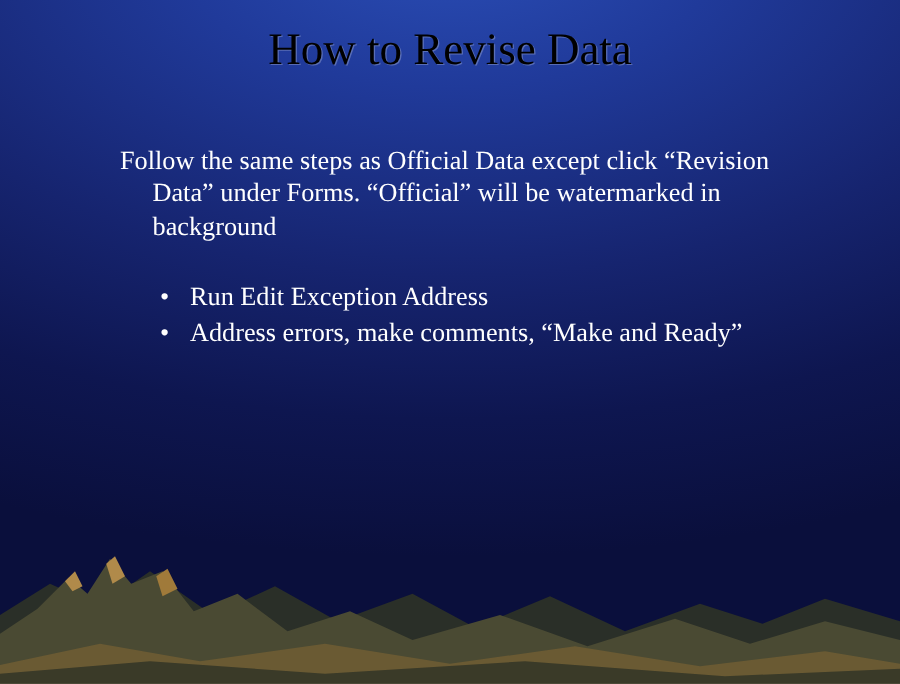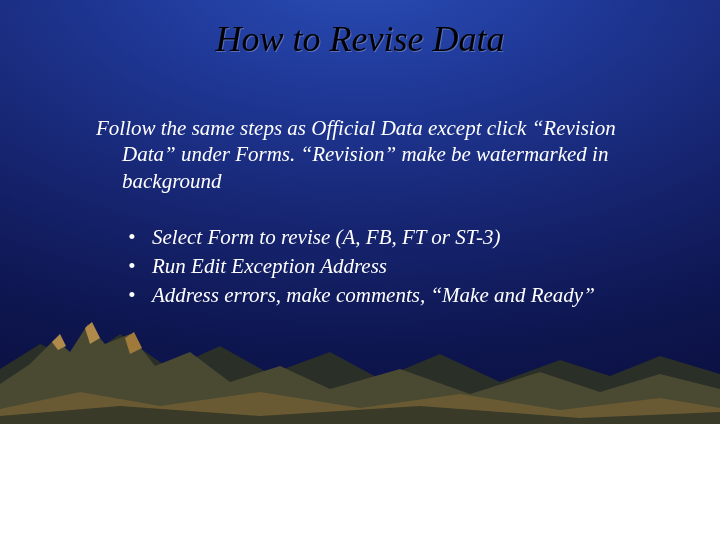--- a/index.html
+++ b/index.html
@@ -6,30 +6,29 @@
     margin: 0;
     padding: 0;
     width: 720px;
     height: 547px;
     overflow: hidden;
     font-family: "Times New Roman", Times, serif;
   }
   .slide {
     position: relative;
     width: 720px;
-    height: 424px;
+    height: 547px;
     background:
       radial-gradient(ellipse 900px 500px at 50% -10%,
         #2b4fb8 0%,
         #203a9a 25%,
         #16246f 55%,
         #0e1650 78%,
         #0a0f3c 100%);
     color: #fff;
-    font-style: italic;
   }
   .title {
     position: absolute;
     top: 18px;
     left: 0;
     width: 100%;
     text-align: center;
     font-size: 36px;
     color: #000;
     text-shadow: 1px 1px 0 rgba(255,255,255,0.25);
@@ -74,23 +73,22 @@
   }
 </style>
 </head>
 <body>
 
 <div class="slide">
 
   <div class="title">How to Revise Data</div>
 
   <div class="body">
-    <div class="para">Follow the same steps as Official Data  except click “Revision Data” under Forms. “Revision” make be watermarked in background</div>
+    <div class="para">Follow the same steps as Official Data  except click “Revision Data” under Forms. “Official” will be watermarked in background</div>
     <ul class="bullets">
-      <li>Select Form to revise (A, FB, FT or ST-3)</li>
       <li>Run Edit Exception Address</li>
       <li>Address errors, make comments, “Make and Ready”</li>
     </ul>
   </div>
 
   <svg class="landscape" viewBox="0 0 720 150" preserveAspectRatio="none">
 
     <path d="M0,95 L40,70 L80,88 L120,60 L170,95 L220,72 L270,100 L330,78 L380,105 L440,80 L500,108 L560,86 L610,102 L660,82 L720,100 L720,150 L0,150 Z" fill="#2a2f28"></path>
 
     <path d="M0,110 L30,90 L55,65 L70,78 L88,50 L105,70 L130,60 L155,92 L190,78 L230,108 L280,92 L330,115 L400,95 L470,120 L540,98 L600,118 L660,100 L720,115 L720,150 L0,150 Z" fill="#4a4a33"></path>

